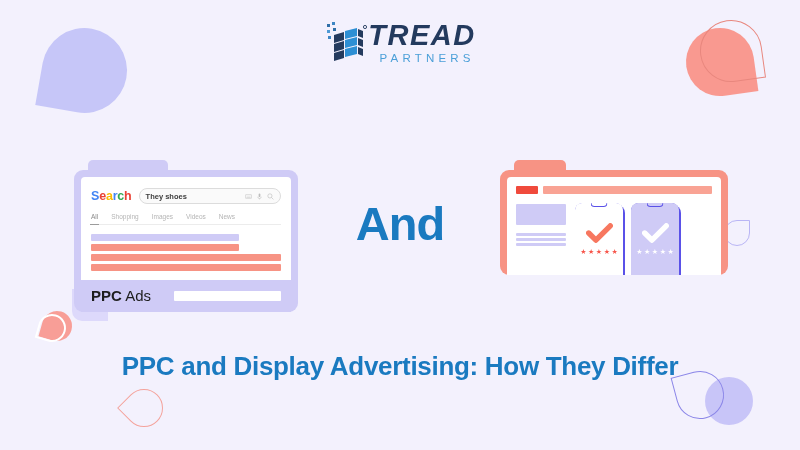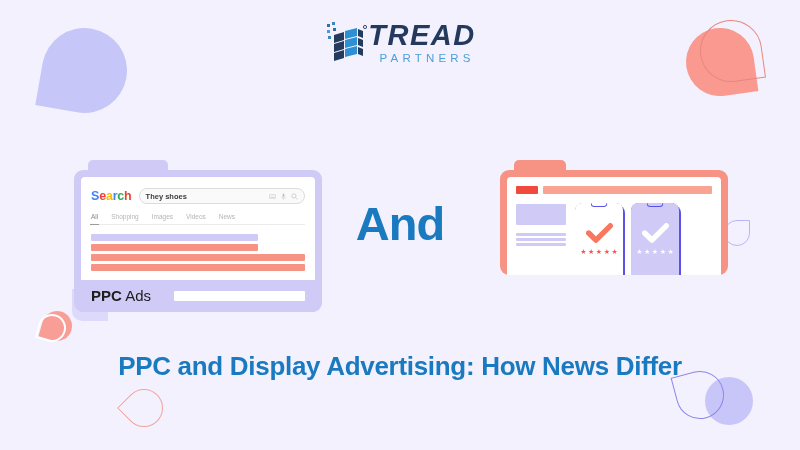--- a/index.html
+++ b/index.html
@@ -80,21 +80,21 @@
   
   .card { position:absolute; }
 
   
   .folder-tab {
     height:11px; border-radius:5px 5px 0 0; margin-left:14px;
   }
   .folder-body { border-radius:9px; padding:7px 7px 0 7px; }
 
   
-  #ppc-card { left:74px; top:160px; width:248px; }
+  #ppc-card { left:74px; top:160px; width:224px; }
   #ppc-card .folder-tab { width:80px; background:#cfcbf6; }
   #ppc-card .folder-body { background:#cfcbf6; margin-top:-1px; padding-bottom:0; }
   #ppc-screen { background:#ffffff; border-radius:4px 4px 0 0; padding:11px 10px 9px 10px; }
 
   #search-row { display:flex; align-items:center; gap:7px; }
   #search-logo { font-size:12.5px; font-weight:bold; letter-spacing:-.2px; }
   #search-logo span:nth-child(1){color:#4285f4;}
   #search-logo span:nth-child(2){color:#ea4335;}
   #search-logo span:nth-child(3){color:#fbbc05;}
   #search-logo span:nth-child(4){color:#4285f4;}
@@ -352,13 +352,13 @@
 
         </div>
       </div>
 
     </div>
 
 
   </div>
 </div>
 
-<h1 id="page-title">PPC and Display Advertising: How News Differ</h1>
+<h1 id="page-title">PPC and Display Advertising: How They Differ</h1>
 
 </body></html>

